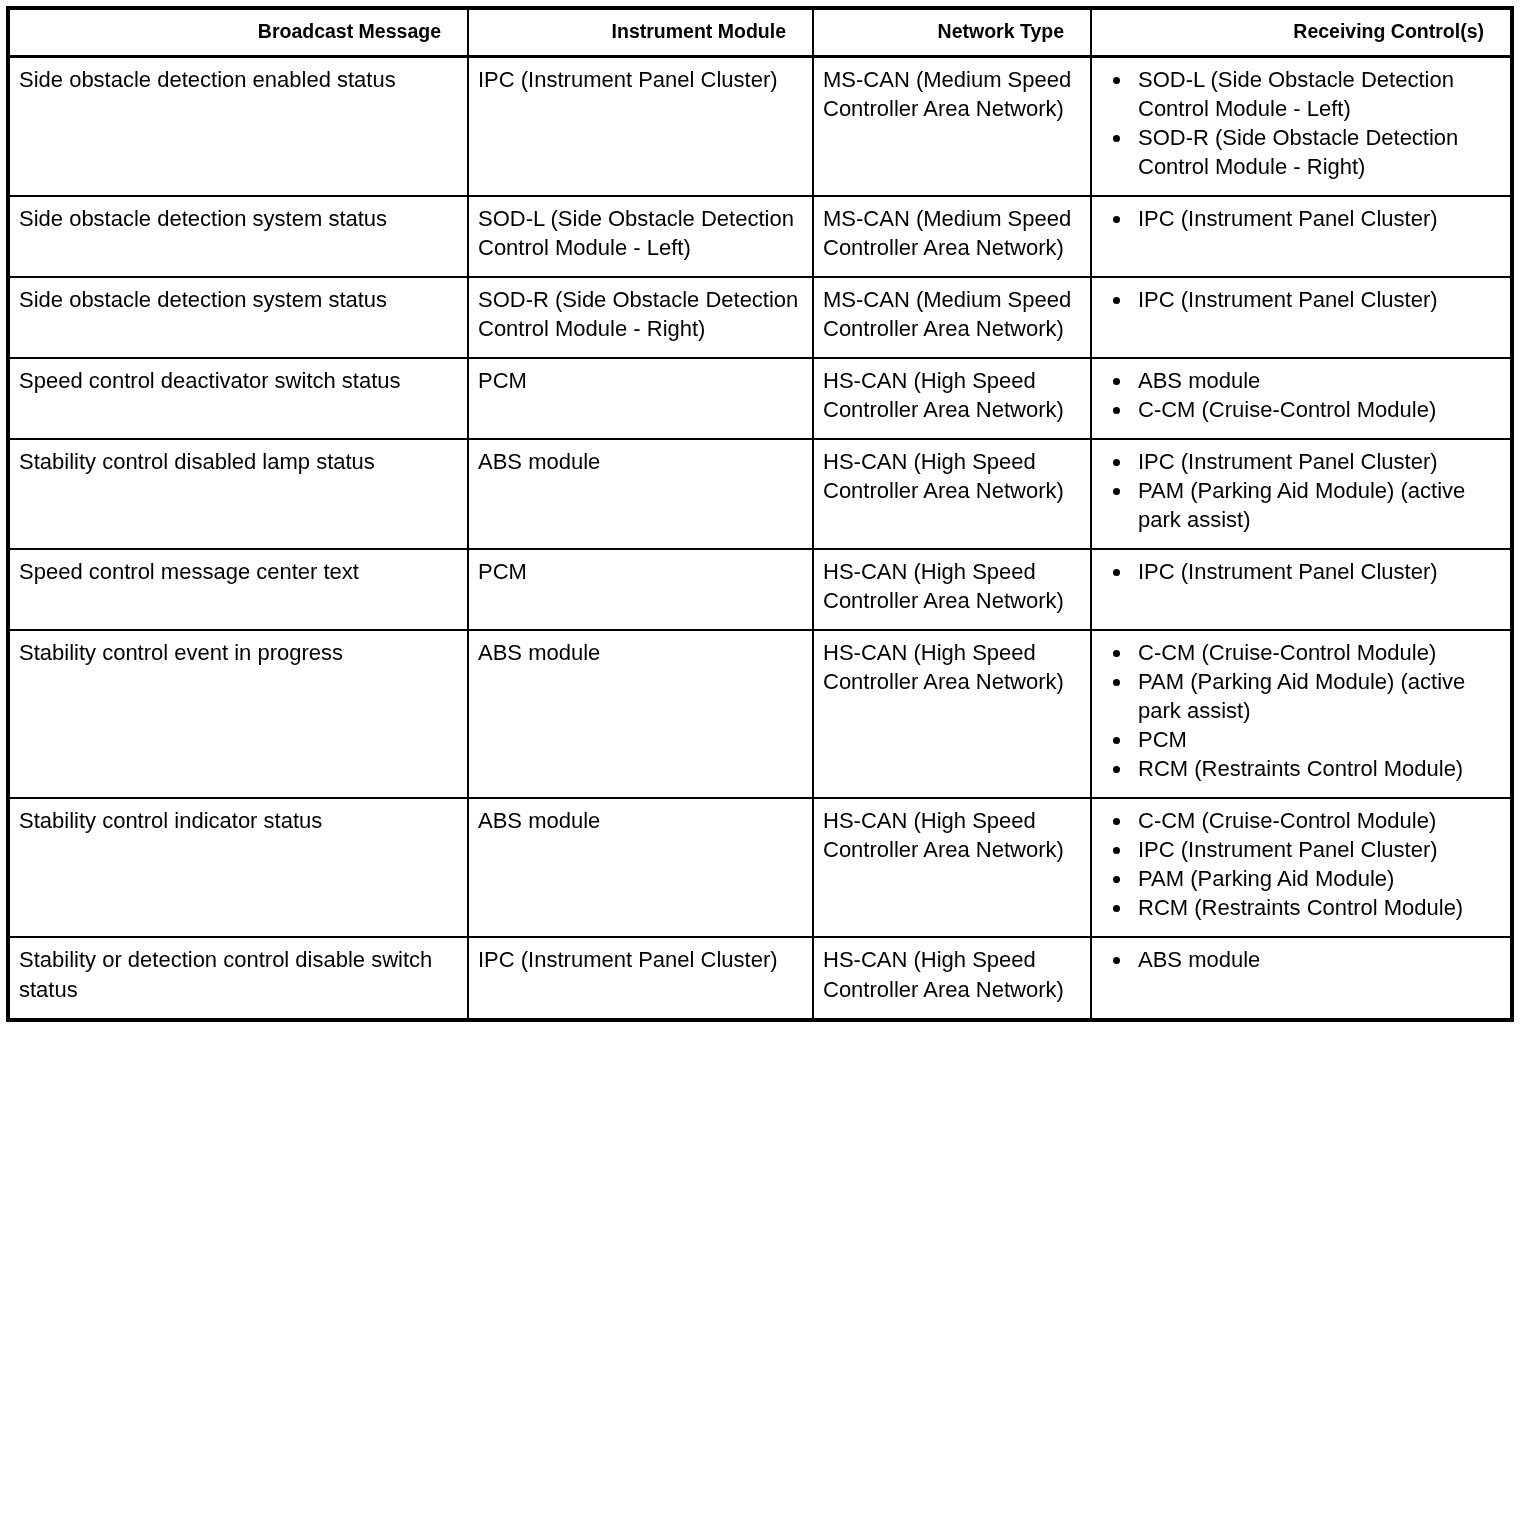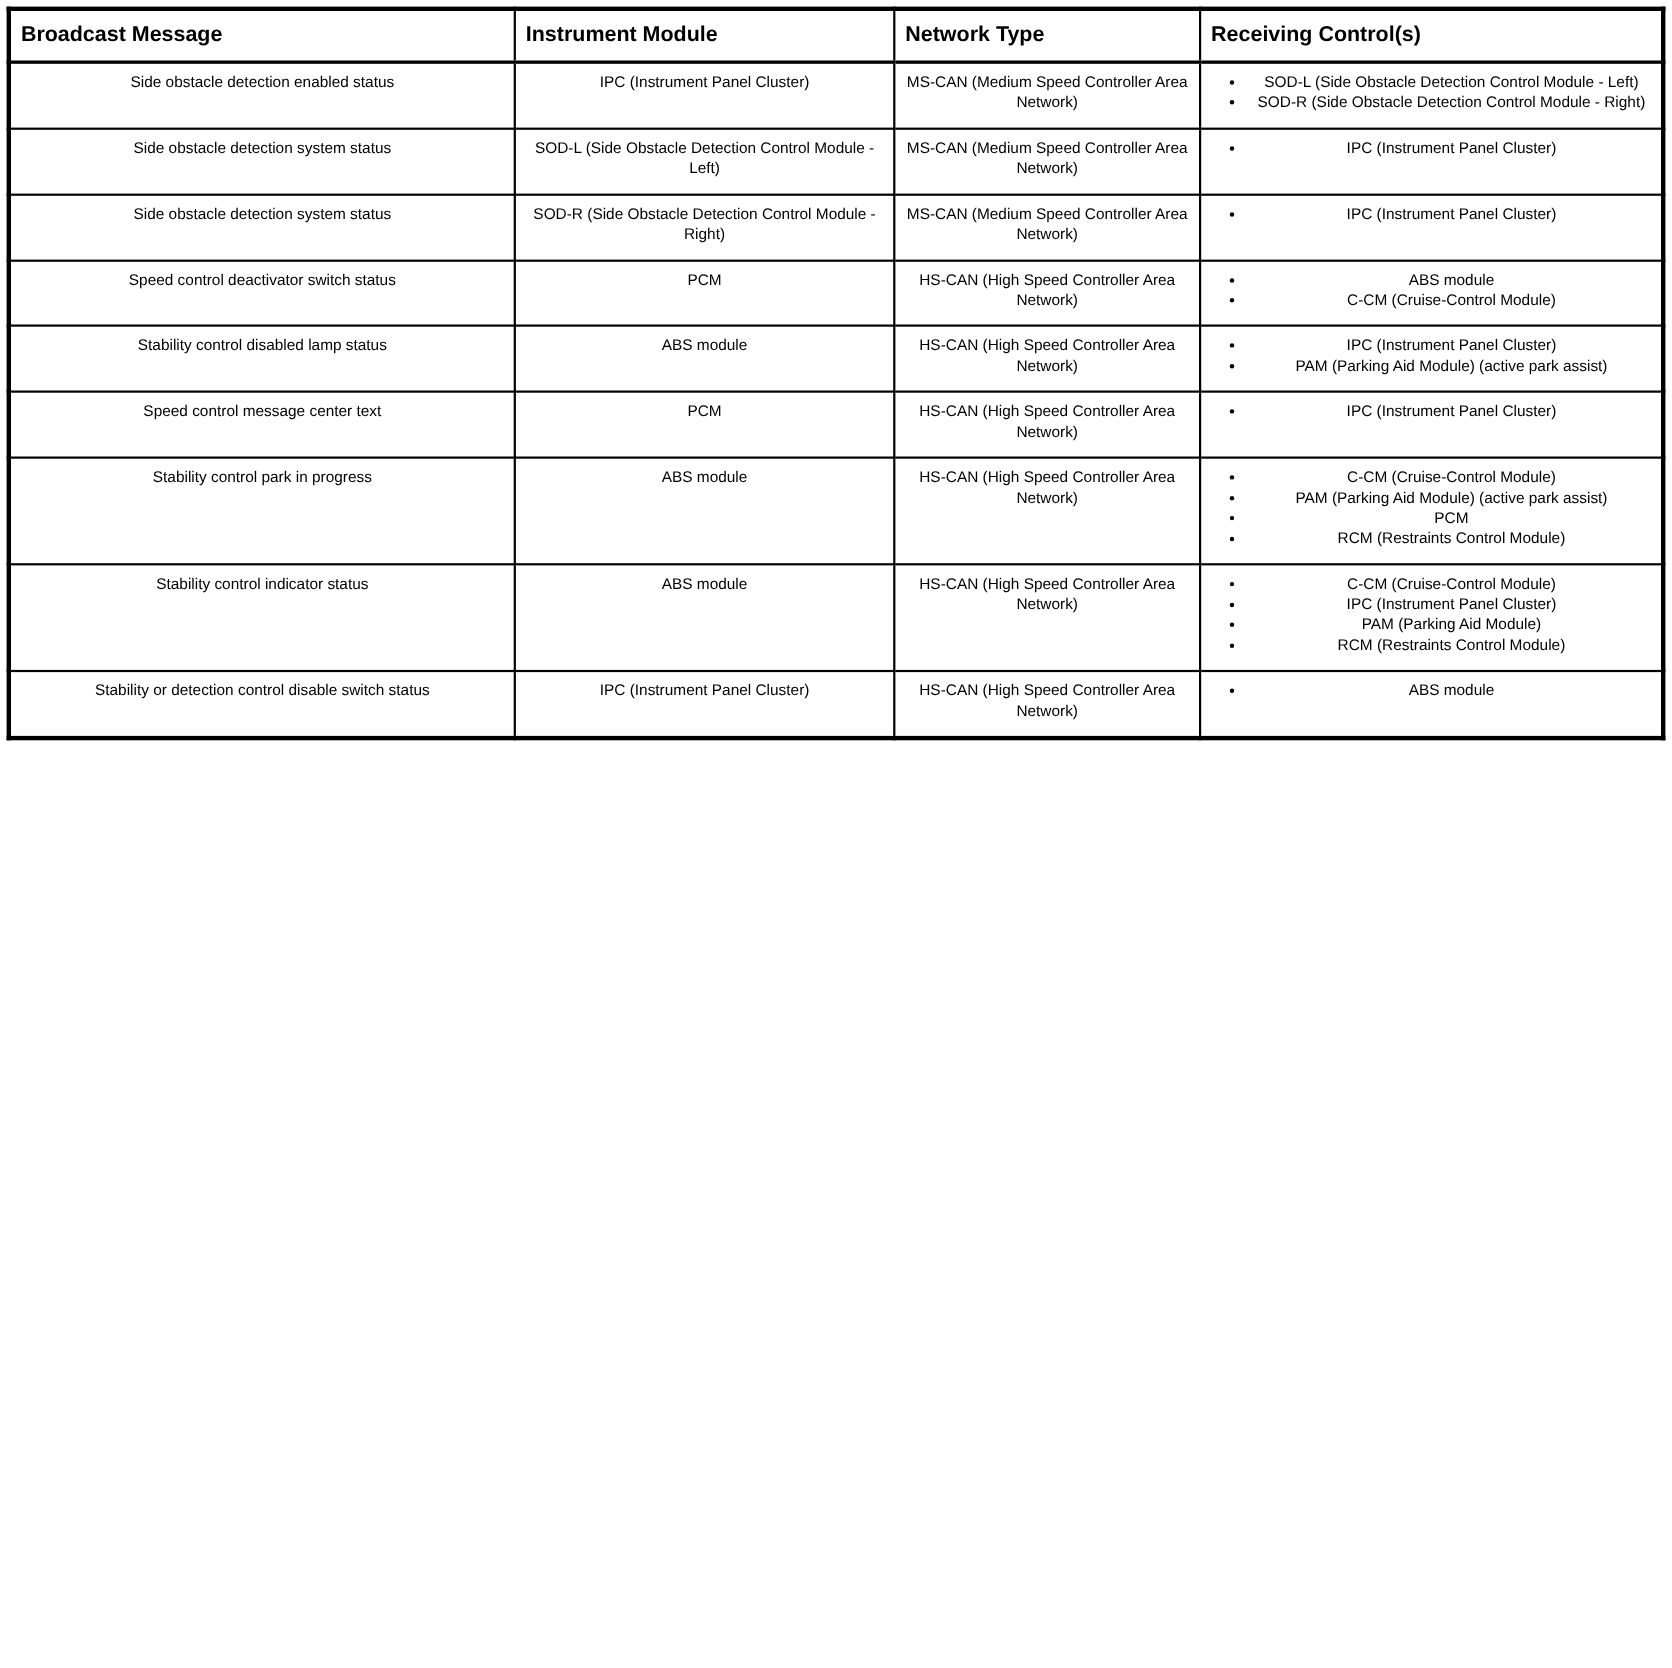--- a/index.html
+++ b/index.html
@@ -18,27 +18,26 @@
     table-layout: fixed;
     width: 1504px;
     border: 4px solid #000000;
     background: #ffffff;
   }
   table.broadcast-table th,
   table.broadcast-table td {
     border: 2px solid #000000;
     vertical-align: top;
     padding: 7px 9px 14px 9px;
-    font-size: 14px;
+    font-size: 22px;
     line-height: 1.32;
     word-wrap: break-word;
-    text-align: center;
   }
   table.broadcast-table th {
-    text-align: left;
+    text-align: right;
     font-weight: bold;
     font-size: 19.5px;
     padding: 9px 26px 10px 9px;
     border-bottom: 3px solid #000000;
   }
   table.broadcast-table ul {
     margin: 0;
     padding-left: 32px;
     list-style: disc outside;
   }
@@ -123,21 +122,21 @@
         <td>Speed control message center text</td>
         <td>PCM</td>
         <td>HS-CAN (High Speed Controller Area Network)</td>
         <td>
           <ul>
             <li>IPC (Instrument Panel Cluster)</li>
           </ul>
         </td>
       </tr>
       <tr>
-        <td>Stability control park in progress</td>
+        <td>Stability control event in progress</td>
         <td>ABS module</td>
         <td>HS-CAN (High Speed Controller Area Network)</td>
         <td>
           <ul>
             <li>C-CM (Cruise-Control Module)</li>
             <li>PAM (Parking Aid Module) (active park assist)</li>
             <li>PCM</li>
             <li>RCM (Restraints Control Module)</li>
           </ul>
         </td>

